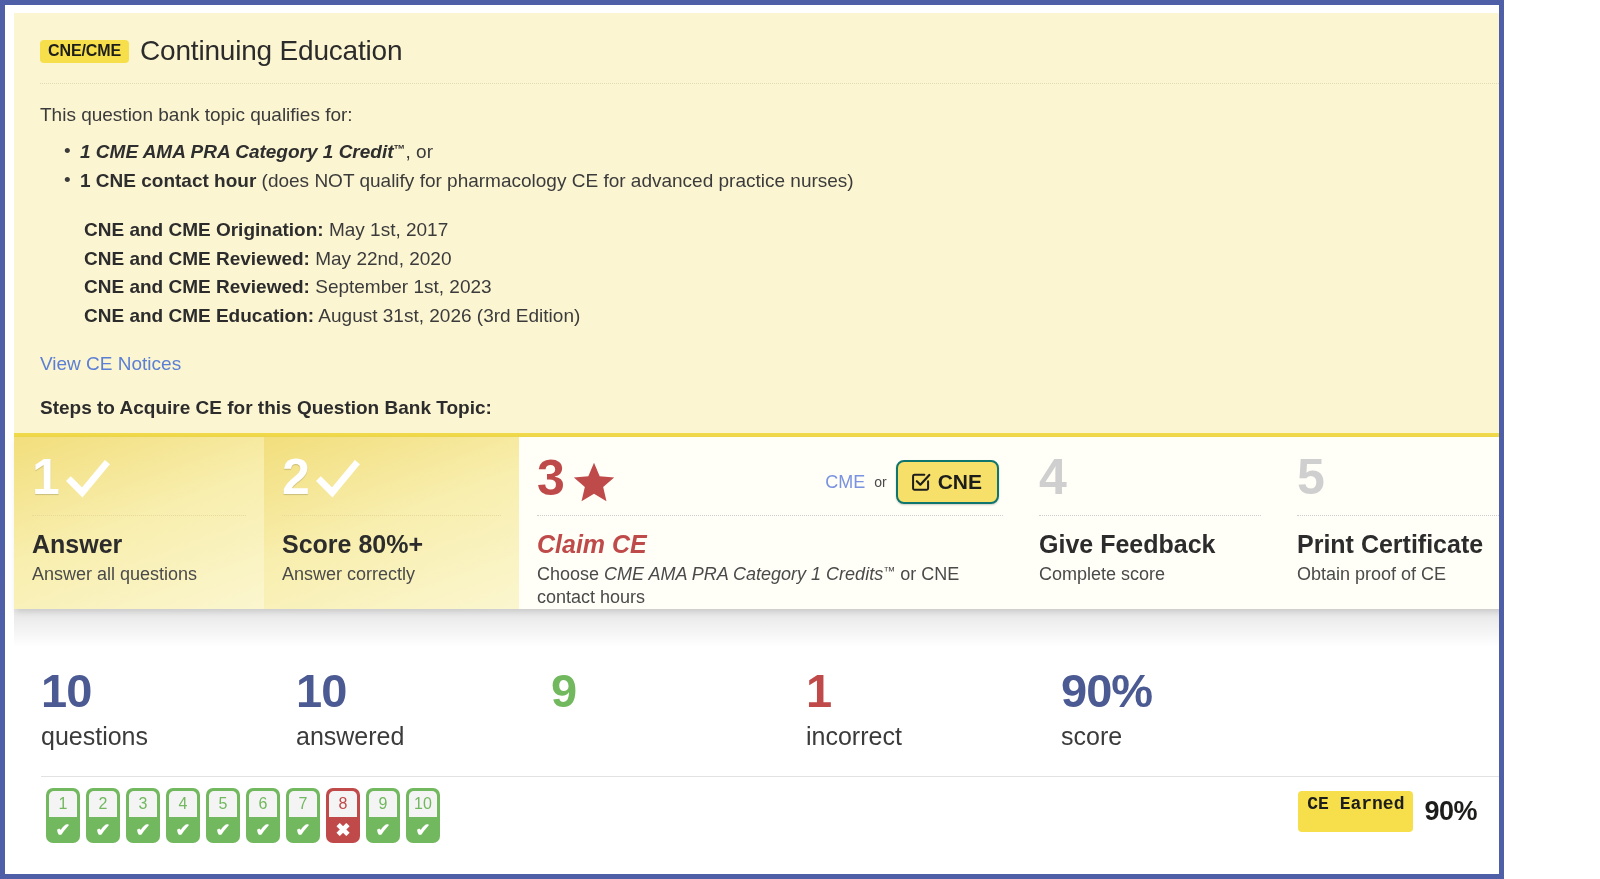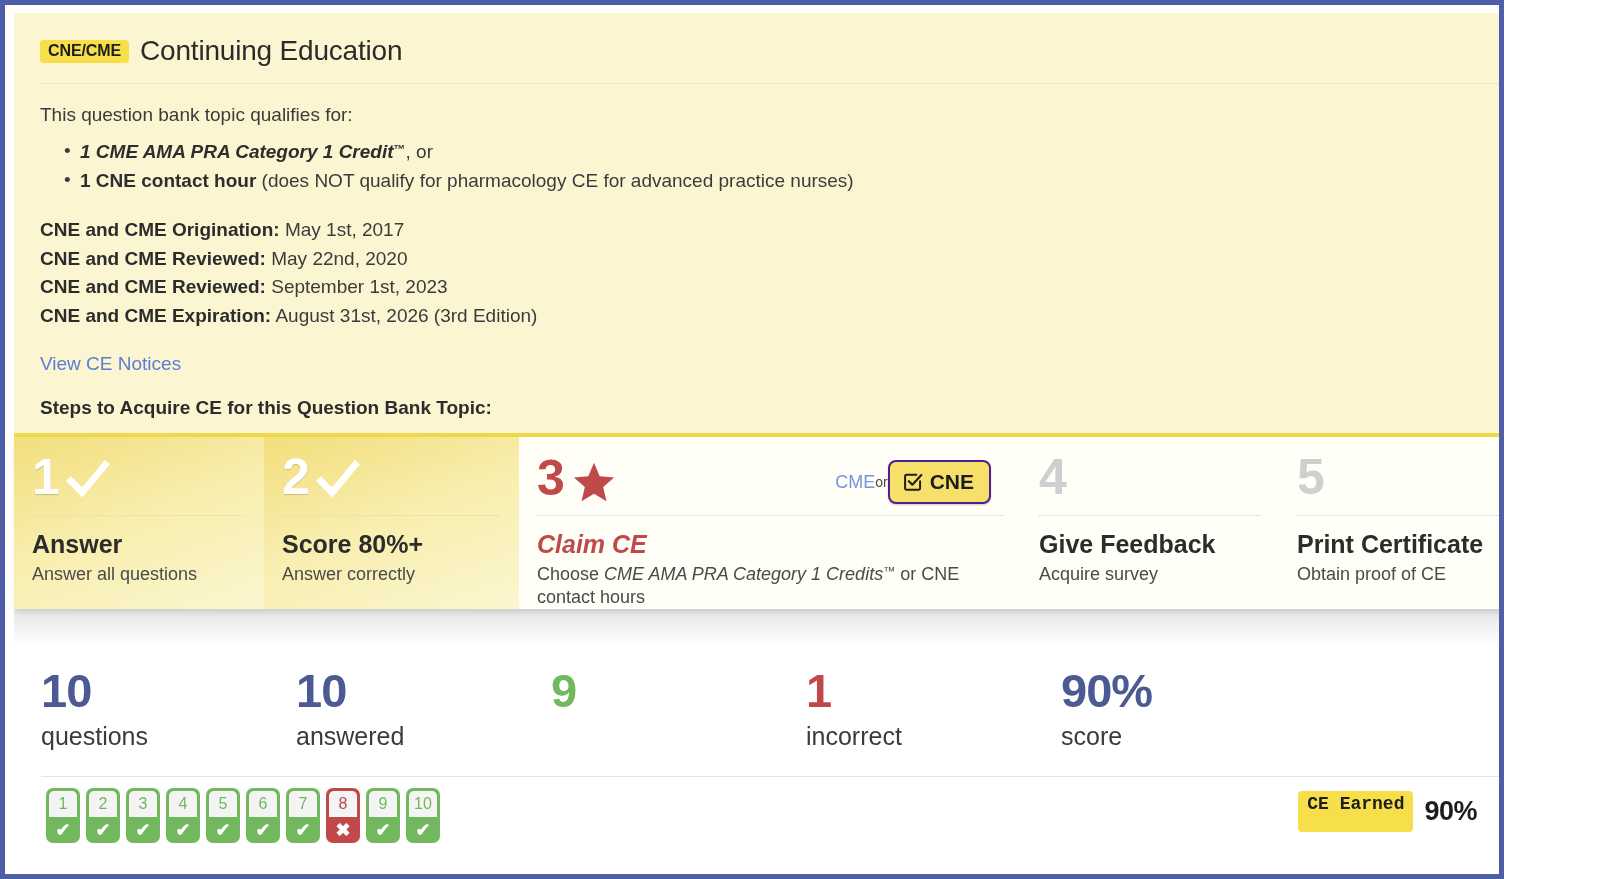--- a/index.html
+++ b/index.html
@@ -78,21 +78,21 @@
     position: absolute;
     left: 24px;
     top: -1px;
     font-size: 19px;
     color: #3b3b3b;
   }
   .ce-list b { font-weight: bold; color: #2e2e2e; }
   .ce-list i { font-style: italic; font-weight: bold; }
   .tm { font-size: 12px; vertical-align: 5px; }
 
-  .ce-dates { margin-top: 21px; }
+  .ce-dates { margin-top: 21px; margin-left: 44px; }
   .ce-dates .row {
     font-size: 19px;
     line-height: 1.5;
     color: #3b3b3b;
   }
   .ce-dates .row b { font-weight: bold; color: #2c2c2c; }
 
   .ce-link {
     display: inline-block;
     margin-top: 23px;
@@ -194,35 +194,36 @@
     font-size: 18px;
     line-height: 1.3;
     color: #4a4a4a;
   }
   .step-desc i { font-style: italic; }
 
   
   .cme-cne {
     display: flex;
     align-items: center;
+    gap: 9px;
     margin-top: 6px;
-    margin-right: 12px;
+    margin-right: 4px;
   }
   .cme-link {
     font-size: 18px;
     color: #7a93e0;
     cursor: pointer;
   }
   .or-text { font-size: 14px; color: #4a4a4a; }
   .cne-btn {
     display: flex;
     align-items: center;
     gap: 7px;
     background: #f7e06a;
-    border: 2px solid #4c1d95;
+    border: 2px solid #0f766e;
     border-radius: 8px;
     padding: 8px 15px 8px 13px;
     font-size: 21px;
     font-weight: bold;
     color: #1d1d1b;
     cursor: pointer;
     box-shadow: 0 1px 2px rgba(0,0,0,0.2);
   }
   .cne-icon { width: 20px; height: 20px; display: block; }
 
@@ -350,21 +351,21 @@
 
       <ul class="ce-list">
         <li><b><i>1 CME AMA PRA Category 1 Credit</i><span class="tm">™</span></b><span>, or</span></li>
         <li><b>1 CNE contact hour</b><span> (does NOT qualify for pharmacology CE for advanced practice nurses)</span></li>
       </ul>
 
       <div class="ce-dates">
         <div class="row"><b>CNE and CME Origination:</b> <span>May 1st, 2017</span></div>
         <div class="row"><b>CNE and CME Reviewed:</b> <span>May 22nd, 2020</span></div>
         <div class="row"><b>CNE and CME Reviewed:</b> <span>September 1st, 2023</span></div>
-        <div class="row"><b>CNE and CME Expiration:</b> <span>August 31st, 2026 (3rd Edition)</span></div>
+        <div class="row"><b>CNE and CME Education:</b> <span>August 31st, 2026 (3rd Edition)</span></div>
       </div>
 
       <a class="ce-link">View CE Notices</a>
 
       <p class="ce-steps-label">Steps to Acquire CE for this Question Bank Topic:</p>
     </div>
   </section>
 
   <div class="steps-wrap">
     <div class="steps-topline"></div>
@@ -424,21 +425,21 @@
       </div>
 
       <div class="step step-s4">
         <div class="step-top">
           <div class="step-numwrap">
             <span class="step-num">4</span>
           </div>
         </div>
         <div class="step-rule"></div>
         <div class="step-name">Give Feedback</div>
-        <div class="step-desc">Acquire survey</div>
+        <div class="step-desc">Complete score</div>
       </div>
 
       <div class="step step-s5">
         <div class="step-top">
           <div class="step-numwrap">
             <span class="step-num">5</span>
           </div>
         </div>
         <div class="step-rule"></div>
         <div class="step-name">Print Certificate</div>

